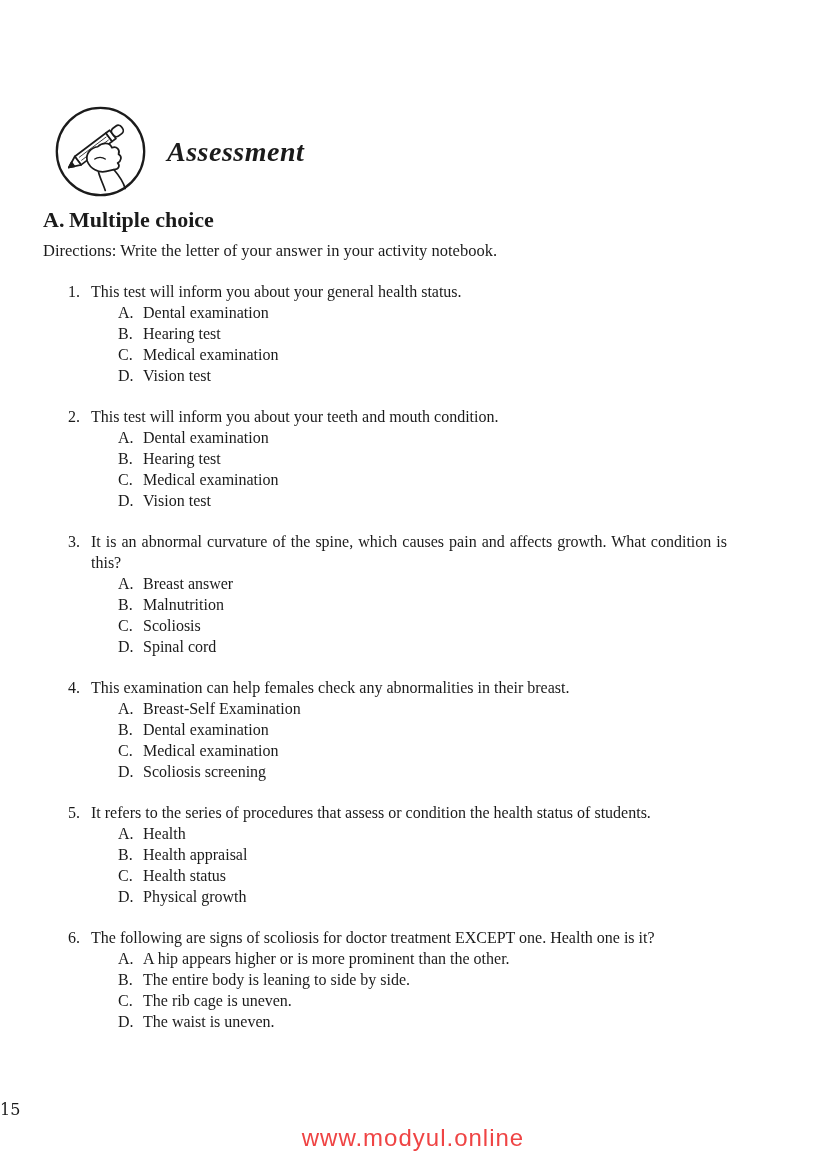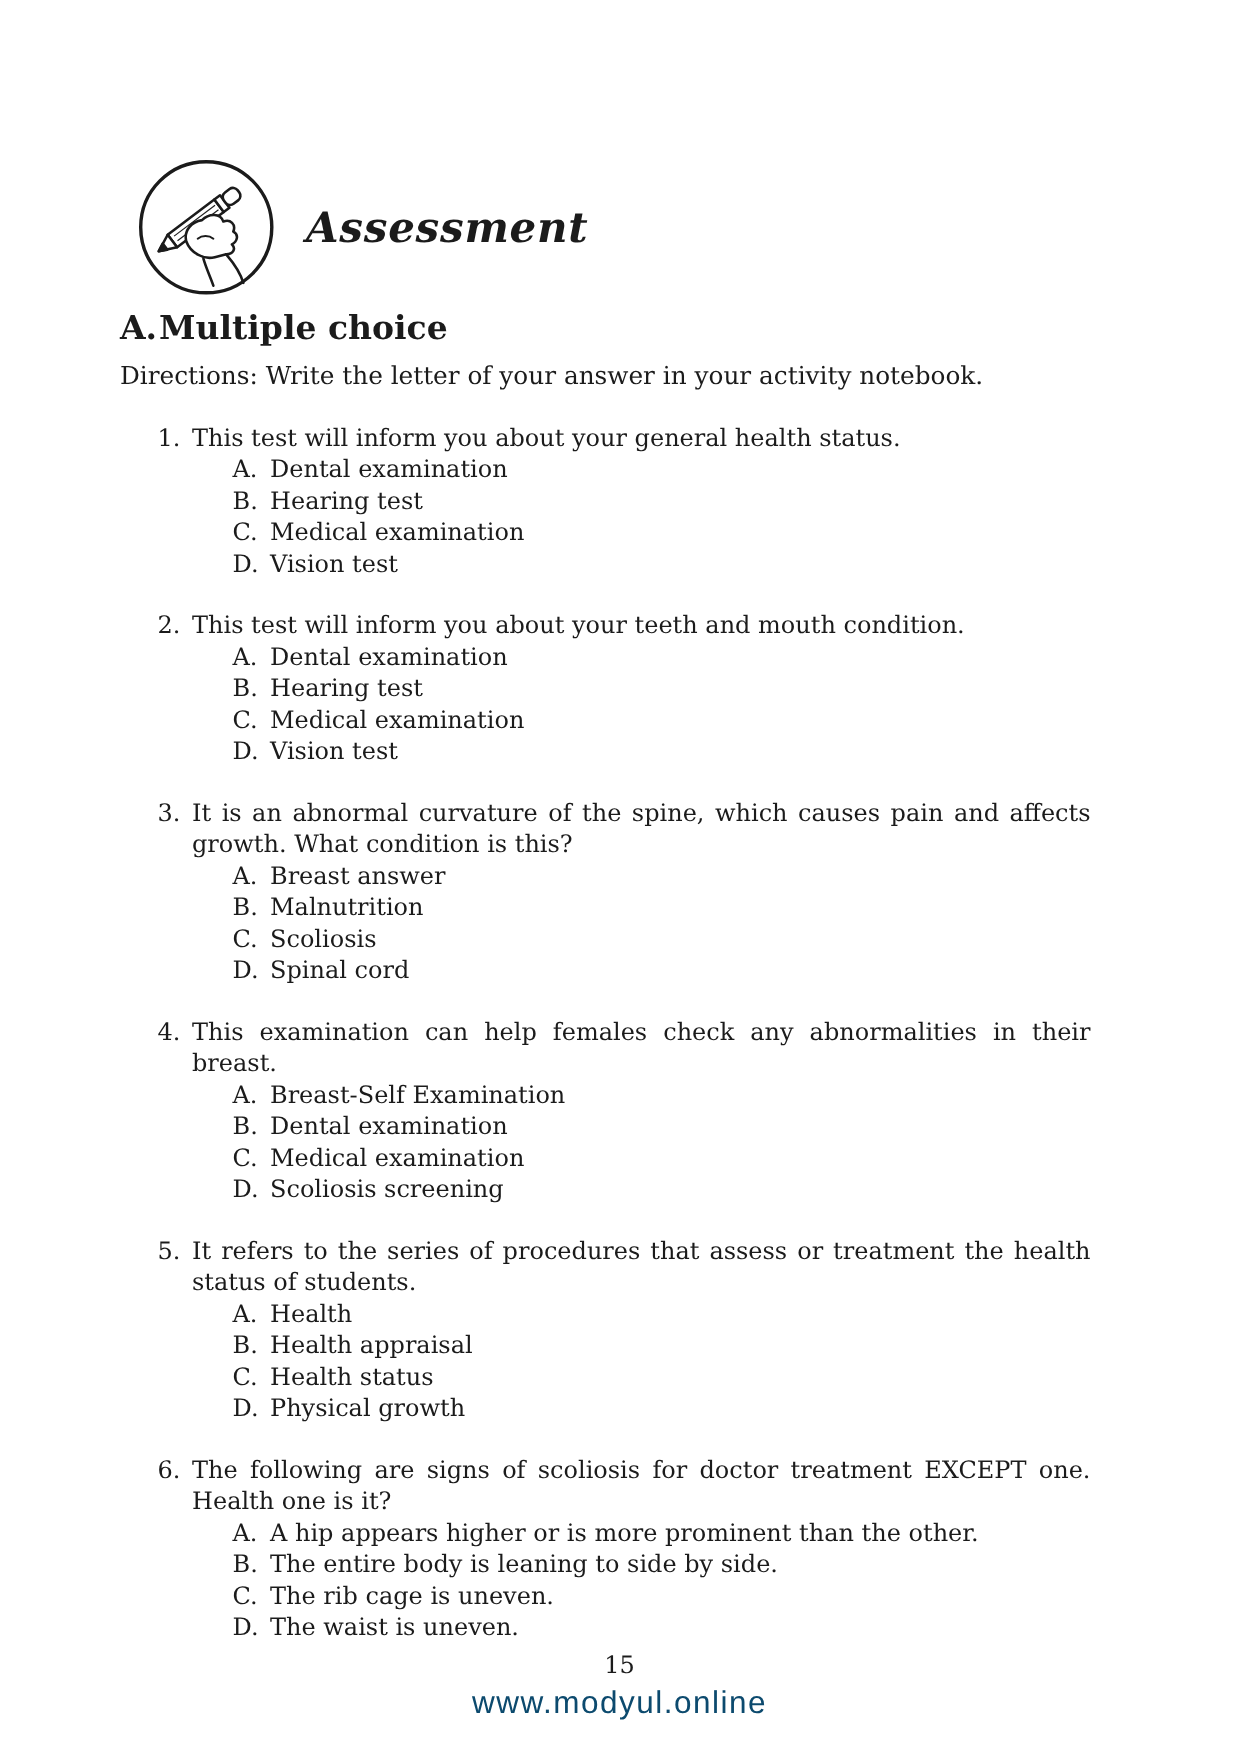--- a/index.html
+++ b/index.html
@@ -5,21 +5,21 @@
   * { box-sizing: border-box; }
   html, body { margin: 0; padding: 0; }
   body {
     width: 826px; height: 1169px;
     background: #ffffff;
     color: #1b1b1b;
     font-family: "DejaVu Serif", serif;
     position: relative;
     overflow: hidden;
   }
-  .page { padding: 104px 99px 0 80px; }
+  .page { padding: 104px 99px 0 43px; font-family: Liberation Serif, serif; }
 
   .header { display: flex; align-items: center; height: 95px; margin-left: 10px; }
   .icon-wrap { width: 95px; height: 95px; flex: 0 0 95px; }
   .icon-wrap svg { width: 95px; height: 95px; display: block; }
   .title {
     margin-left: 19px;
     font-size: 28px;
     font-weight: bold;
     font-style: italic;
     letter-spacing: 0.5px;
@@ -35,28 +35,28 @@
   .q-row { display: flex; }
   .q-num { flex: 0 0 23px; }
   .q-text { flex: 1; text-align: justify; }
   .options { margin-left: 50px; }
   .option { display: flex; }
   .opt-letter { flex: 0 0 25px; }
   .opt-text { flex: 1; }
 
   .footer-number {
     position: absolute; top: 1100px; left: 0; right: 0;
-    text-align: center; font-size: 16px;
+    font-size: 16px;
   }
   .watermark {
     position: absolute; top: 1124px; left: 0; right: 0;
     text-align: center;
     font-family: "Liberation Sans", sans-serif;
-    font-size: 21px;
-    color: #0c4a6e;
+    font-size: 24px;
+    color: #ef4444;
     letter-spacing: 1px;
   }
 </style>
 </head>
 <body>
 
 <div class="page">
 
   <div class="header">
     <div class="icon-wrap">
@@ -184,21 +184,21 @@
         <div class="option">
             <span class="opt-letter">D.</span>
             <span class="opt-text">Scoliosis screening</span>
           </div>
       </div>
     </div>
 
     <div class="question">
       <div class="q-row">
         <span class="q-num">5.</span>
-        <div class="q-text">It refers to the series of procedures that assess or treatment the health status of students.</div>
+        <div class="q-text">It refers to the series of procedures that assess or condition the health status of students.</div>
       </div>
       <div class="options">
         <div class="option">
             <span class="opt-letter">A.</span>
             <span class="opt-text">Health</span>
           </div>
         <div class="option">
             <span class="opt-letter">B.</span>
             <span class="opt-text">Health appraisal</span>
           </div>

